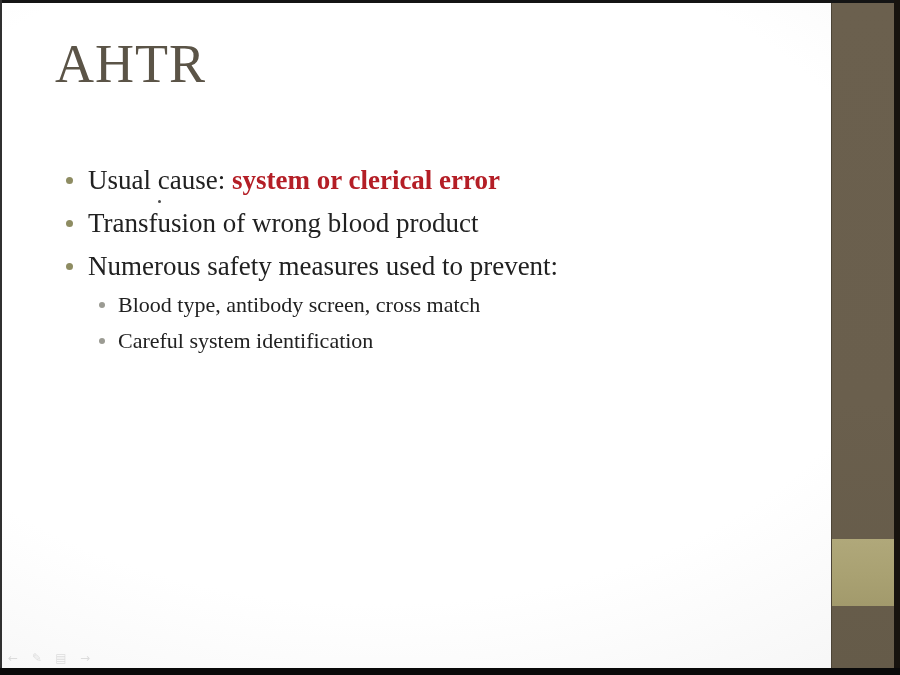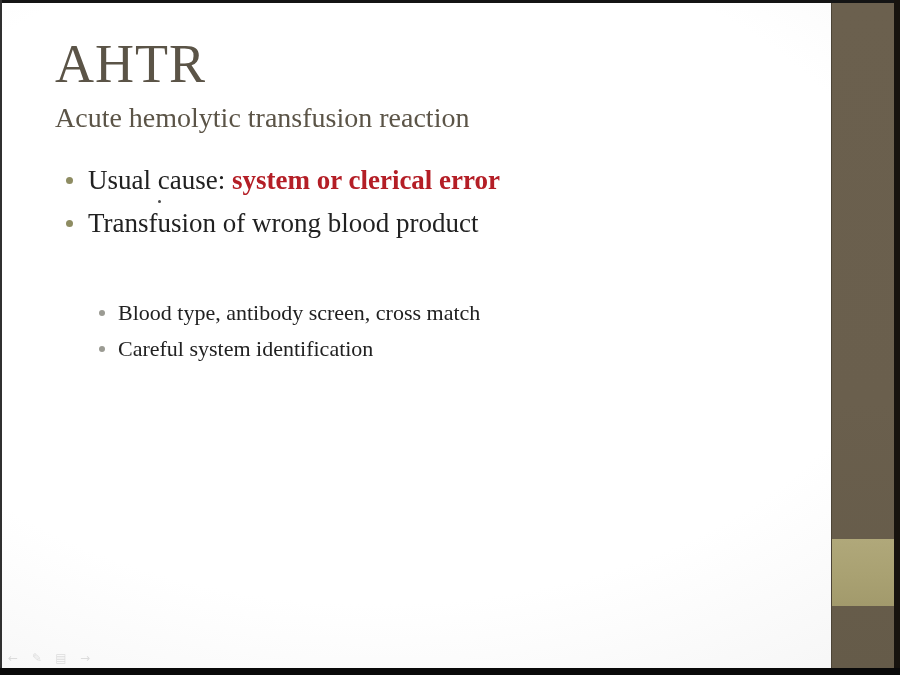--- a/index.html
+++ b/index.html
@@ -54,21 +54,21 @@
     letter-spacing: 0px;
   }
 
   .bullet {
     position: absolute;
     display: flex;
     align-items: flex-start;
     color: #212121;
   }
   .bullet.l1 { left: 66px; font-size: 27px; line-height: 32px; }
-  .bullet.l2 { left: 99px; font-size: 22px; line-height: 27px; margin-top: 8px; }
+  .bullet.l2 { left: 99px; font-size: 22px; line-height: 27px; }
 
   .dot {
     flex: 0 0 auto;
     border-radius: 50%;
   }
   .bullet.l1 .dot { width: 7px; height: 7px; margin-top: 13px; margin-right: 15px; background: #8e8c62; }
   .bullet.l2 .dot { width: 6px; height: 6px; margin-top: 11px; margin-right: 13px; background: #9b9b93; }
 
   .em { font-weight: bold; color: #b41e26; }
 
@@ -96,32 +96,35 @@
     display: flex; align-items: center; justify-content: center;
     cursor: pointer;
   }
 </style>
 </head>
 <body>
 
 <div class="screen">
 
   <h1 class="title">AHTR</h1>
-  <h2 class="subtitle">Acute hemolytic transfusion reaction</h2>
 
   <div class="bullet l1" style="top:207px">
     <span class="dot"></span>
     <span class="txt">Transfusion of wrong blood product</span>
   </div>
 
   <div class="bullet l1" style="top:164px">
     <span class="dot"></span>
     <span class="txt"><span>Usual cause: </span><span class="em">system or clerical error</span></span>
   </div>
 
+  <div class="bullet l1" style="top:250px">
+    <span class="dot"></span>
+    <span class="txt">Numerous safety measures used to prevent:</span>
+  </div>
 
   <div class="bullet l2" style="top:291px">
     <span class="dot"></span>
     <span class="txt">Blood type, antibody screen, cross match</span>
   </div>
 
   <div class="bullet l2" style="top:327px">
     <span class="dot"></span>
     <span class="txt">Careful system identification</span>
   </div>

